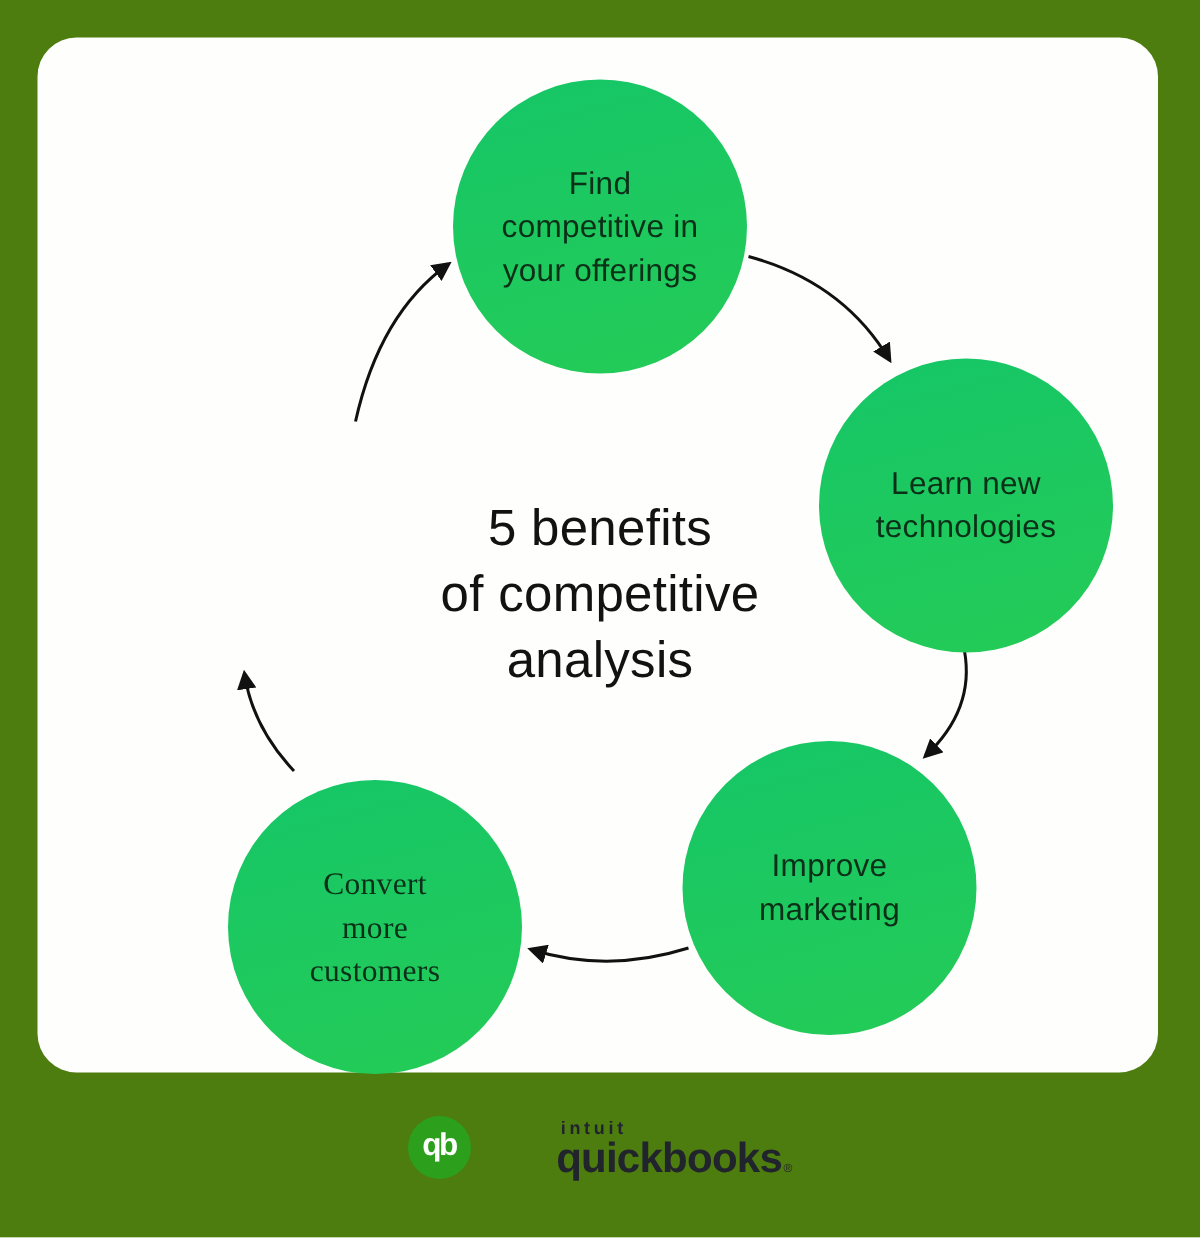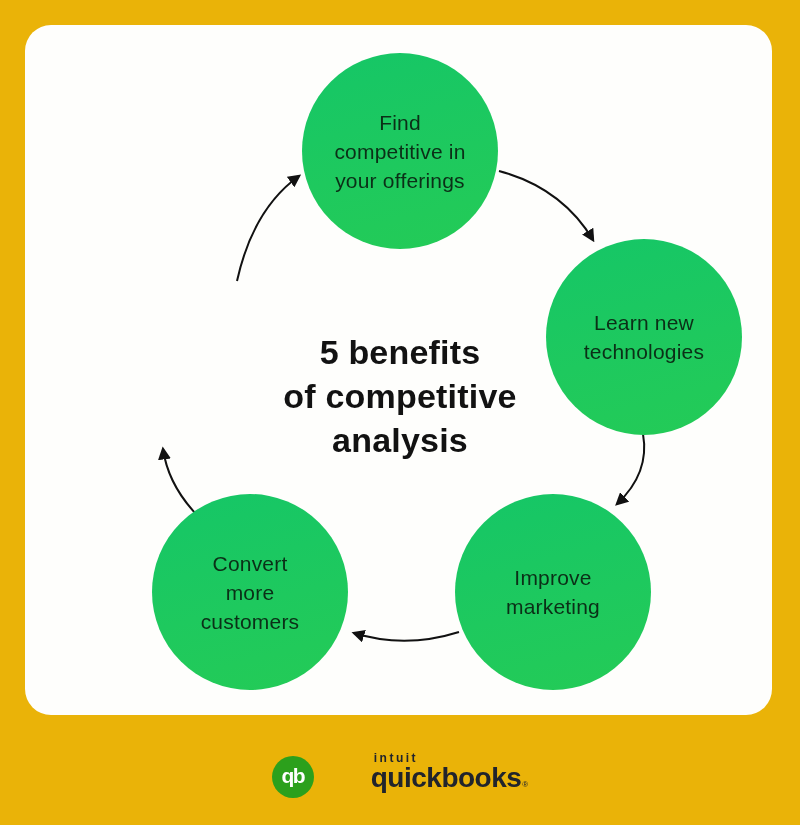--- a/index.html
+++ b/index.html
@@ -5,21 +5,21 @@
   html, body {
     margin: 0;
     padding: 0;
     background: #f1f0ec;
     font-family: "Liberation Sans", "DejaVu Sans", sans-serif;
   }
   #stage {
     position: relative;
     width: 800px;
     height: 825px;
-    background: #eab308;
+    background: #4d7c0f;
     overflow: hidden;
   }
   .card {
     position: absolute;
     left: 25px;
     top: 25px;
     width: 747px;
     height: 690px;
     background: #fefefc;
     border-radius: 26px;
@@ -38,32 +38,32 @@
   }
   .node-text {
     color: #0b2f17;
     font-size: 21px;
     line-height: 29px;
     letter-spacing: 0.2px;
   }
   .node-top          { left: 302px; top: 53px;  }
   .node-right        { left: 546px; top: 239px; }
   .node-bottom-right { left: 455px; top: 494px; }
-  .node-bottom-left  { left: 152px; top: 494px; }
+  .node-bottom-left  { left: 152px; top: 520px; font-family: Liberation Serif, serif; }
   .node-left         { left: 62px;  top: 240px; }
 
   .center-title {
     position: absolute;
     left: 240px;
     top: 330px;
     width: 320px;
     text-align: center;
     font-size: 34px;
     line-height: 44px;
-    font-weight: bold;
+    font-weight: normal;
     color: #121212;
     letter-spacing: 0.2px;
   }
   svg.arrows {
     position: absolute;
     left: 0;
     top: 0;
     width: 800px;
     height: 825px;
     pointer-events: none;
@@ -85,21 +85,20 @@
     gap: 9px;
   }
   .qb-badge {
     width: 42px;
     height: 42px;
     border-radius: 50%;
     background: #2ca01c;
     display: flex;
     align-items: center;
     justify-content: center;
-    margin-top: 12px;
   }
   .qb-monogram {
     color: #ffffff;
     font-size: 21px;
     font-weight: bold;
     letter-spacing: -1.5px;
     transform: translateY(-1px);
   }
   .logo-text-col {
     display: flex;

